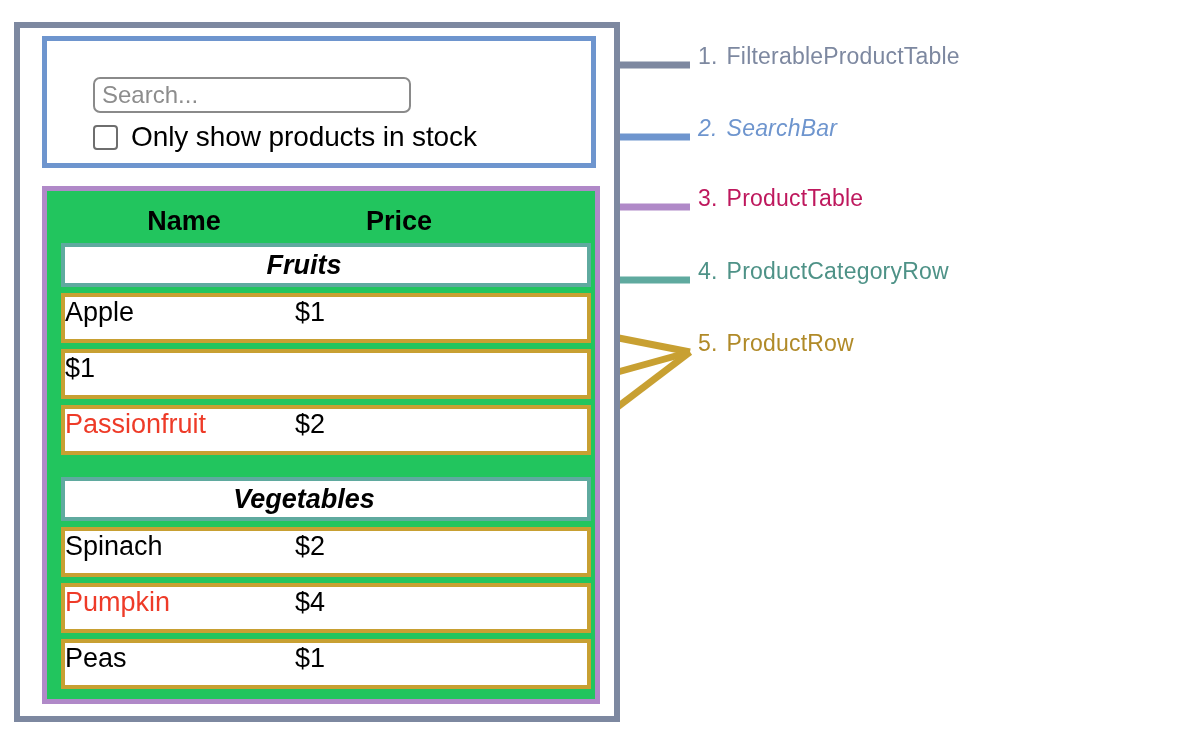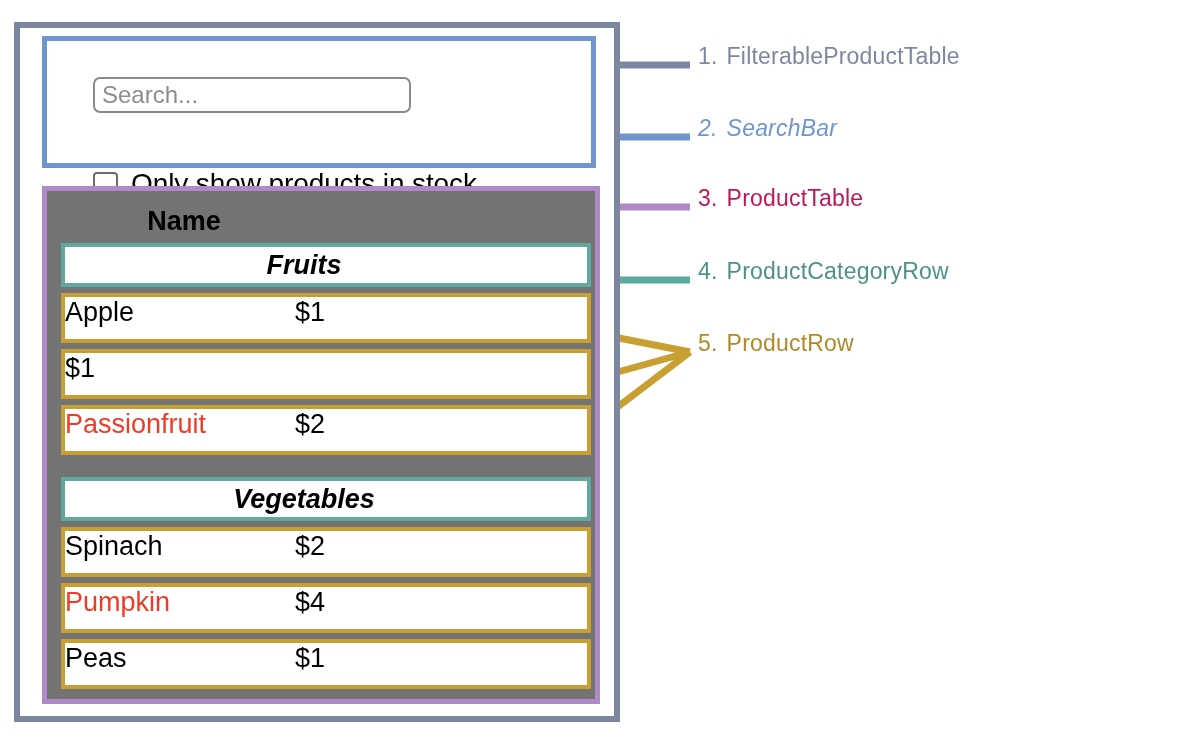--- a/index.html
+++ b/index.html
@@ -74,21 +74,20 @@
   }
   .search-input::placeholder { color: #8d8d8d; opacity: 1; }
 
   .checkbox-row {
     position: absolute;
     left: 46px;
     top: 80px;
     display: flex;
     align-items: center;
     gap: 13px;
-    margin-top: 47px;
   }
   .checkbox-box {
     width: 25px;
     height: 25px;
     box-sizing: border-box;
     border: 2px solid #6e6e6e;
     border-radius: 4px;
     background: #ffffff;
     flex: none;
   }
@@ -101,21 +100,21 @@
 
   
   .producttable-box {
     position: absolute;
     left: 42px;
     top: 186px;
     width: 558px;
     height: 518px;
     border: 5px solid #b089c8;
     box-sizing: border-box;
-    background: #737373;
+    background: #22c55e;
   }
 
   .table-inner {
     position: absolute;
     left: 14px;
     top: 8px;
     width: 530px;
   }
 
   .col-name   { width: 230px; }
@@ -207,20 +206,21 @@
       <span class="checkbox-box"></span>
       <span class="checkbox-label">Only show products in stock</span>
     </label>
   </div>
 
   <div class="producttable-box">
     <div class="table-inner">
 
       <div class="table-head">
         <span class="hcell col-name">Name</span>
+        <span class="hcell col-price">Price</span>
       </div>
 
       <div class="category-row">
         <span class="ctext">Fruits</span>
       </div>
 
       <div class="product-row">
         <span class="cell col-name">Apple</span>
         <span class="cell col-price">$1</span>
       </div>

